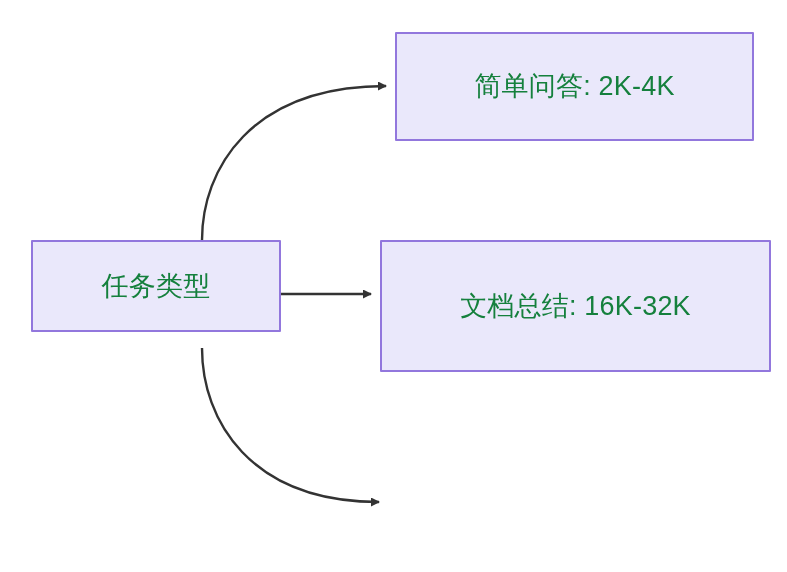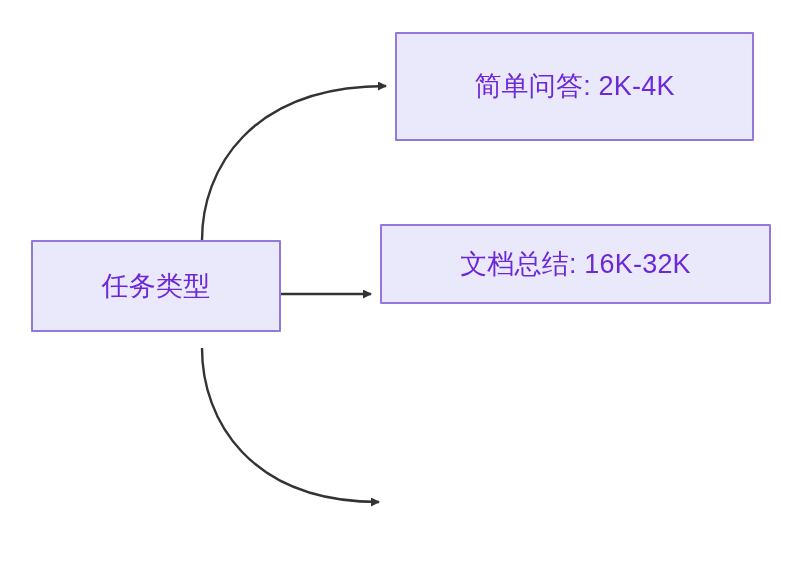--- a/index.html
+++ b/index.html
@@ -34,42 +34,42 @@
     background: #eae8fb;
     border: 2px solid #9277dd;
     border-radius: 1px;
     display: flex;
     align-items: center;
     justify-content: center;
   }
   .node-label {
     font-size: 27px;
     line-height: 1.2;
-    color: #6d28d9;
+    color: #15803d;
     letter-spacing: 0.2px;
     white-space: nowrap;
     text-align: center;
   }
   #node-root {
     left: 31px;
     top: 240px;
     width: 250px;
     height: 92px;
   }
   #node-simple-qa {
     left: 395px;
     top: 32px;
     width: 359px;
     height: 109px;
   }
   #node-doc-summary {
     left: 380px;
-    top: 224px;
+    top: 240px;
     width: 391px;
-    height: 80px;
+    height: 132px;
   }
   #node-multi-doc {
     left: 388px;
     top: 448px;
     width: 373px;
     height: 108px;
   }
 </style>
 </head>
 <body>

